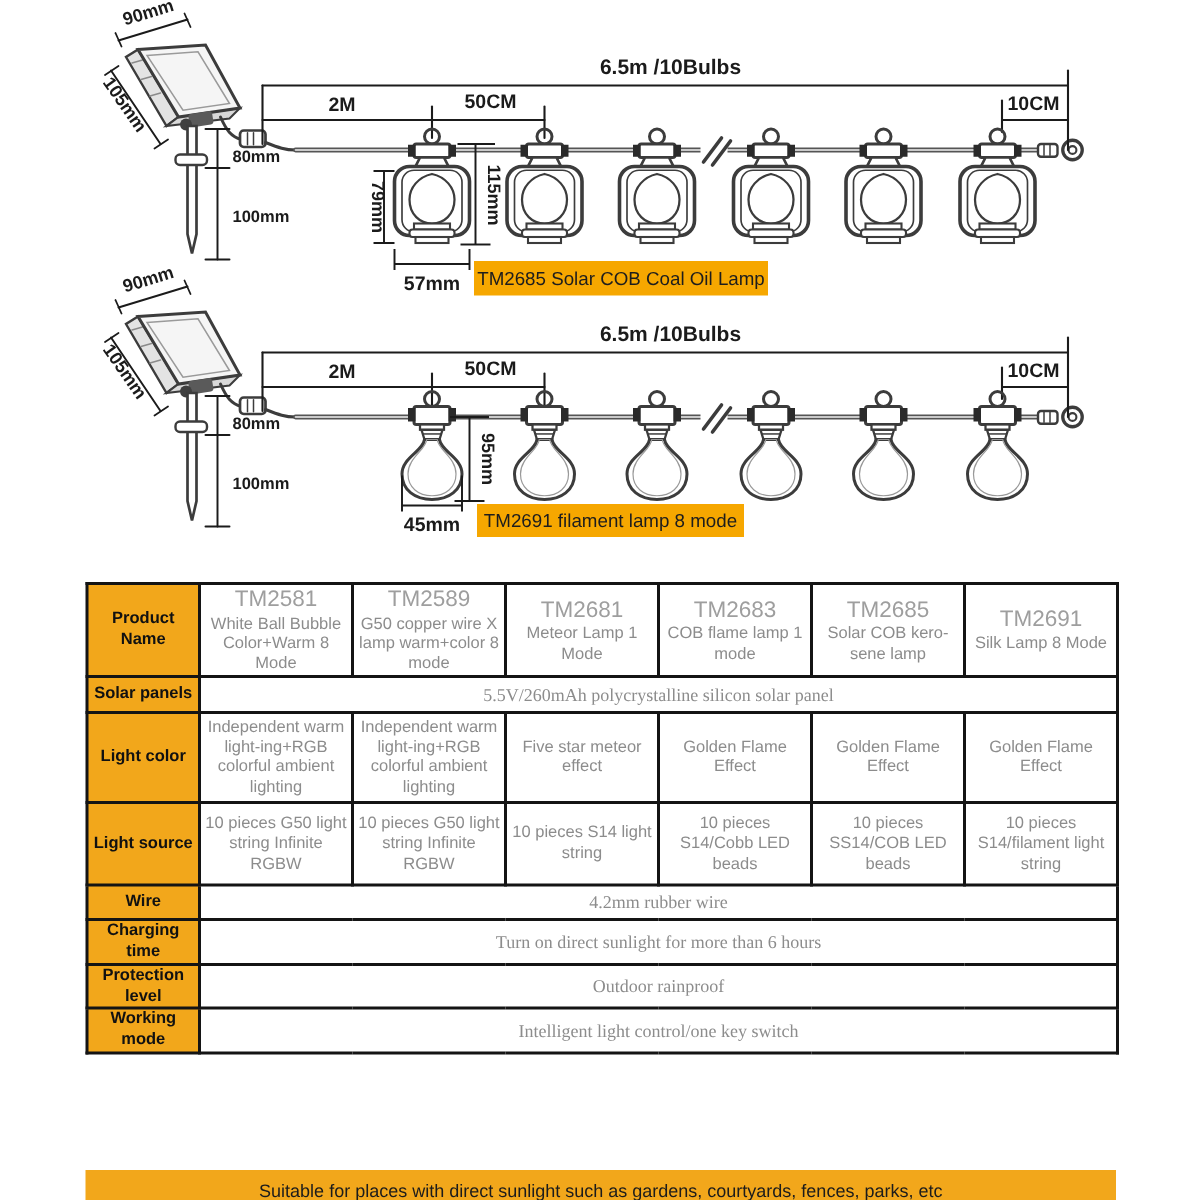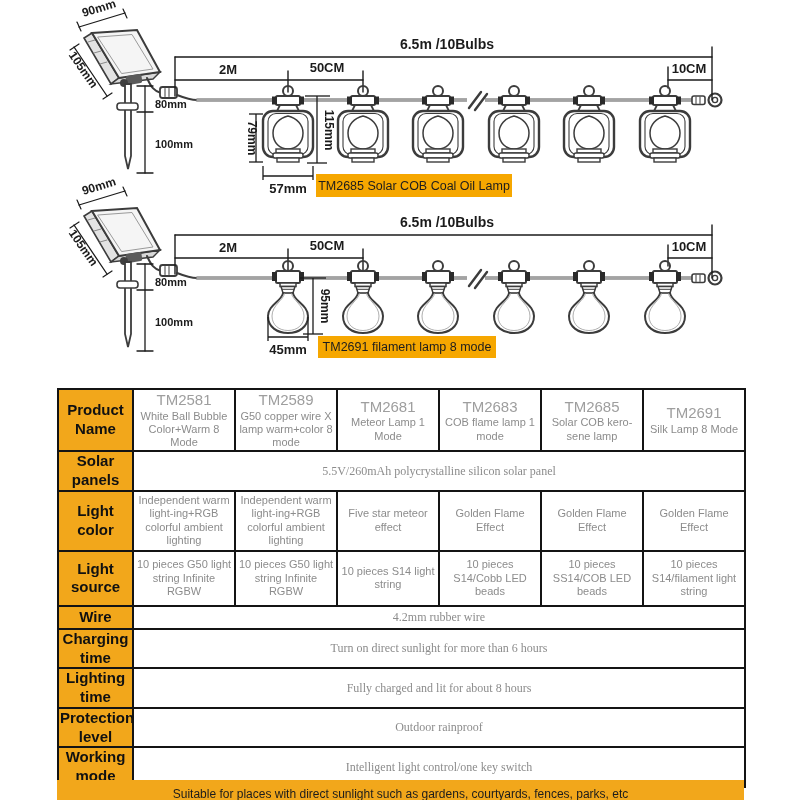--- a/index.html
+++ b/index.html
@@ -19,21 +19,21 @@
   .dim-big{font-size:14px;font-weight:600;}
   .dim-mid{font-size:13px;font-weight:700;}
   .dim-sm{font-size:11px;font-weight:700;}
   .dim-rot{font-size:12px;font-weight:700;}
   .caption-text{font-size:12.5px;font-weight:500;fill:#1d1d1d;}
 
   #table-wrap{position:absolute;left:57px;top:388px;width:687px;}
   table.spec{border-collapse:collapse;width:687px;table-layout:fixed;
     font-family:"Liberation Sans", sans-serif;}
   table.spec th,table.spec td{border:2px solid #141414;text-align:center;vertical-align:middle;}
-  th.rlabel{background:var(--accent);color:#111;font-size:15px;font-weight:700;
+  th.rlabel{background:var(--accent);color:#111;font-size:11px;font-weight:700;
     padding:0 1px;line-height:1.25;}
   td.pcell{color:var(--text_gray);font-size:11px;line-height:1.22;padding:1px 2px;}
   td.merged{color:var(--text_gray);font-size:12px;padding:0 4px;font-family:Liberation Serif, serif;}
   .model{font-size:15px;color:var(--model_gray);line-height:1.25;}
   .pname{font-size:11px;color:var(--text_gray);line-height:1.2;}
   #table-footer{position:absolute;left:0;top:392px;width:687px;height:27px;
     background:var(--accent);display:flex;align-items:center;justify-content:center;
     color:#1c1c1c;font-size:12px;font-weight:500;}
 </style>
 </head>
@@ -250,24 +250,20 @@
       <td class="pcell">10 pieces S14/filament light string</td>
     </tr>
     <tr style="height:23px">
       <th class="rlabel">Wire</th>
       <td class="merged" colspan="6">4.2mm rubber wire</td>
     </tr>
     <tr style="height:27px">
       <th class="rlabel">Charging time</th>
       <td class="merged" colspan="6">Turn on direct sunlight for more than 6 hours</td>
     </tr>
-    <tr style="height:20px">
-      <th class="rlabel">Lighting time</th>
-      <td class="merged" colspan="6">Fully charged and lit for about 8 hours</td>
-    </tr>
     <tr style="height:29px">
       <th class="rlabel">Protection level</th>
       <td class="merged" colspan="6">Outdoor rainproof</td>
     </tr>
     <tr style="height:21px">
       <th class="rlabel">Working mode</th>
       <td class="merged" colspan="6">Intelligent light control/one key switch</td>
     </tr>
   </tbody>
       </table>

